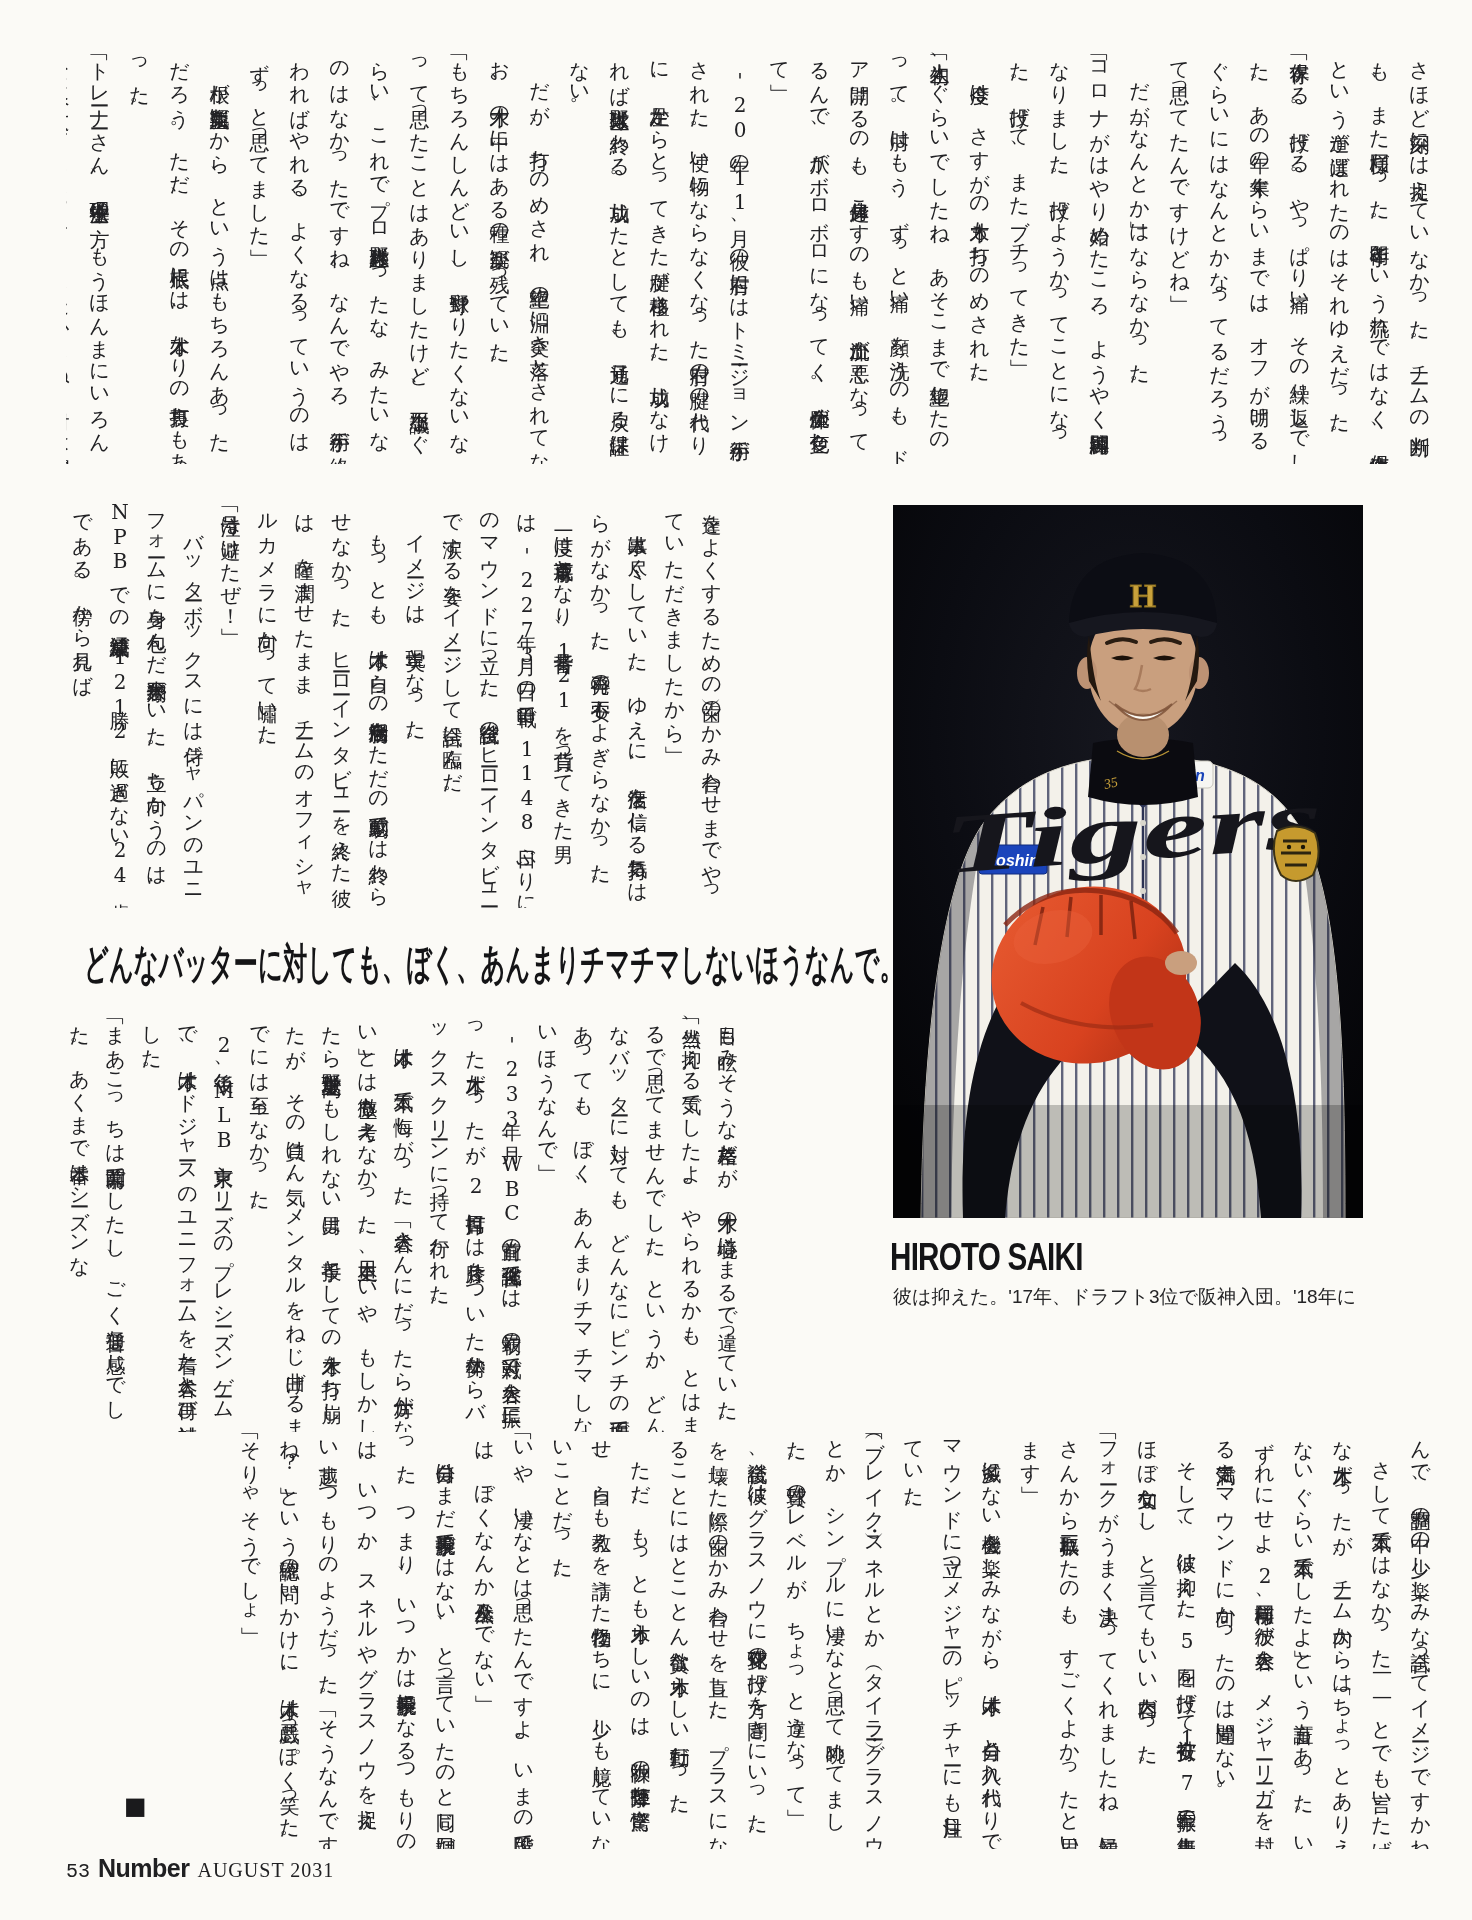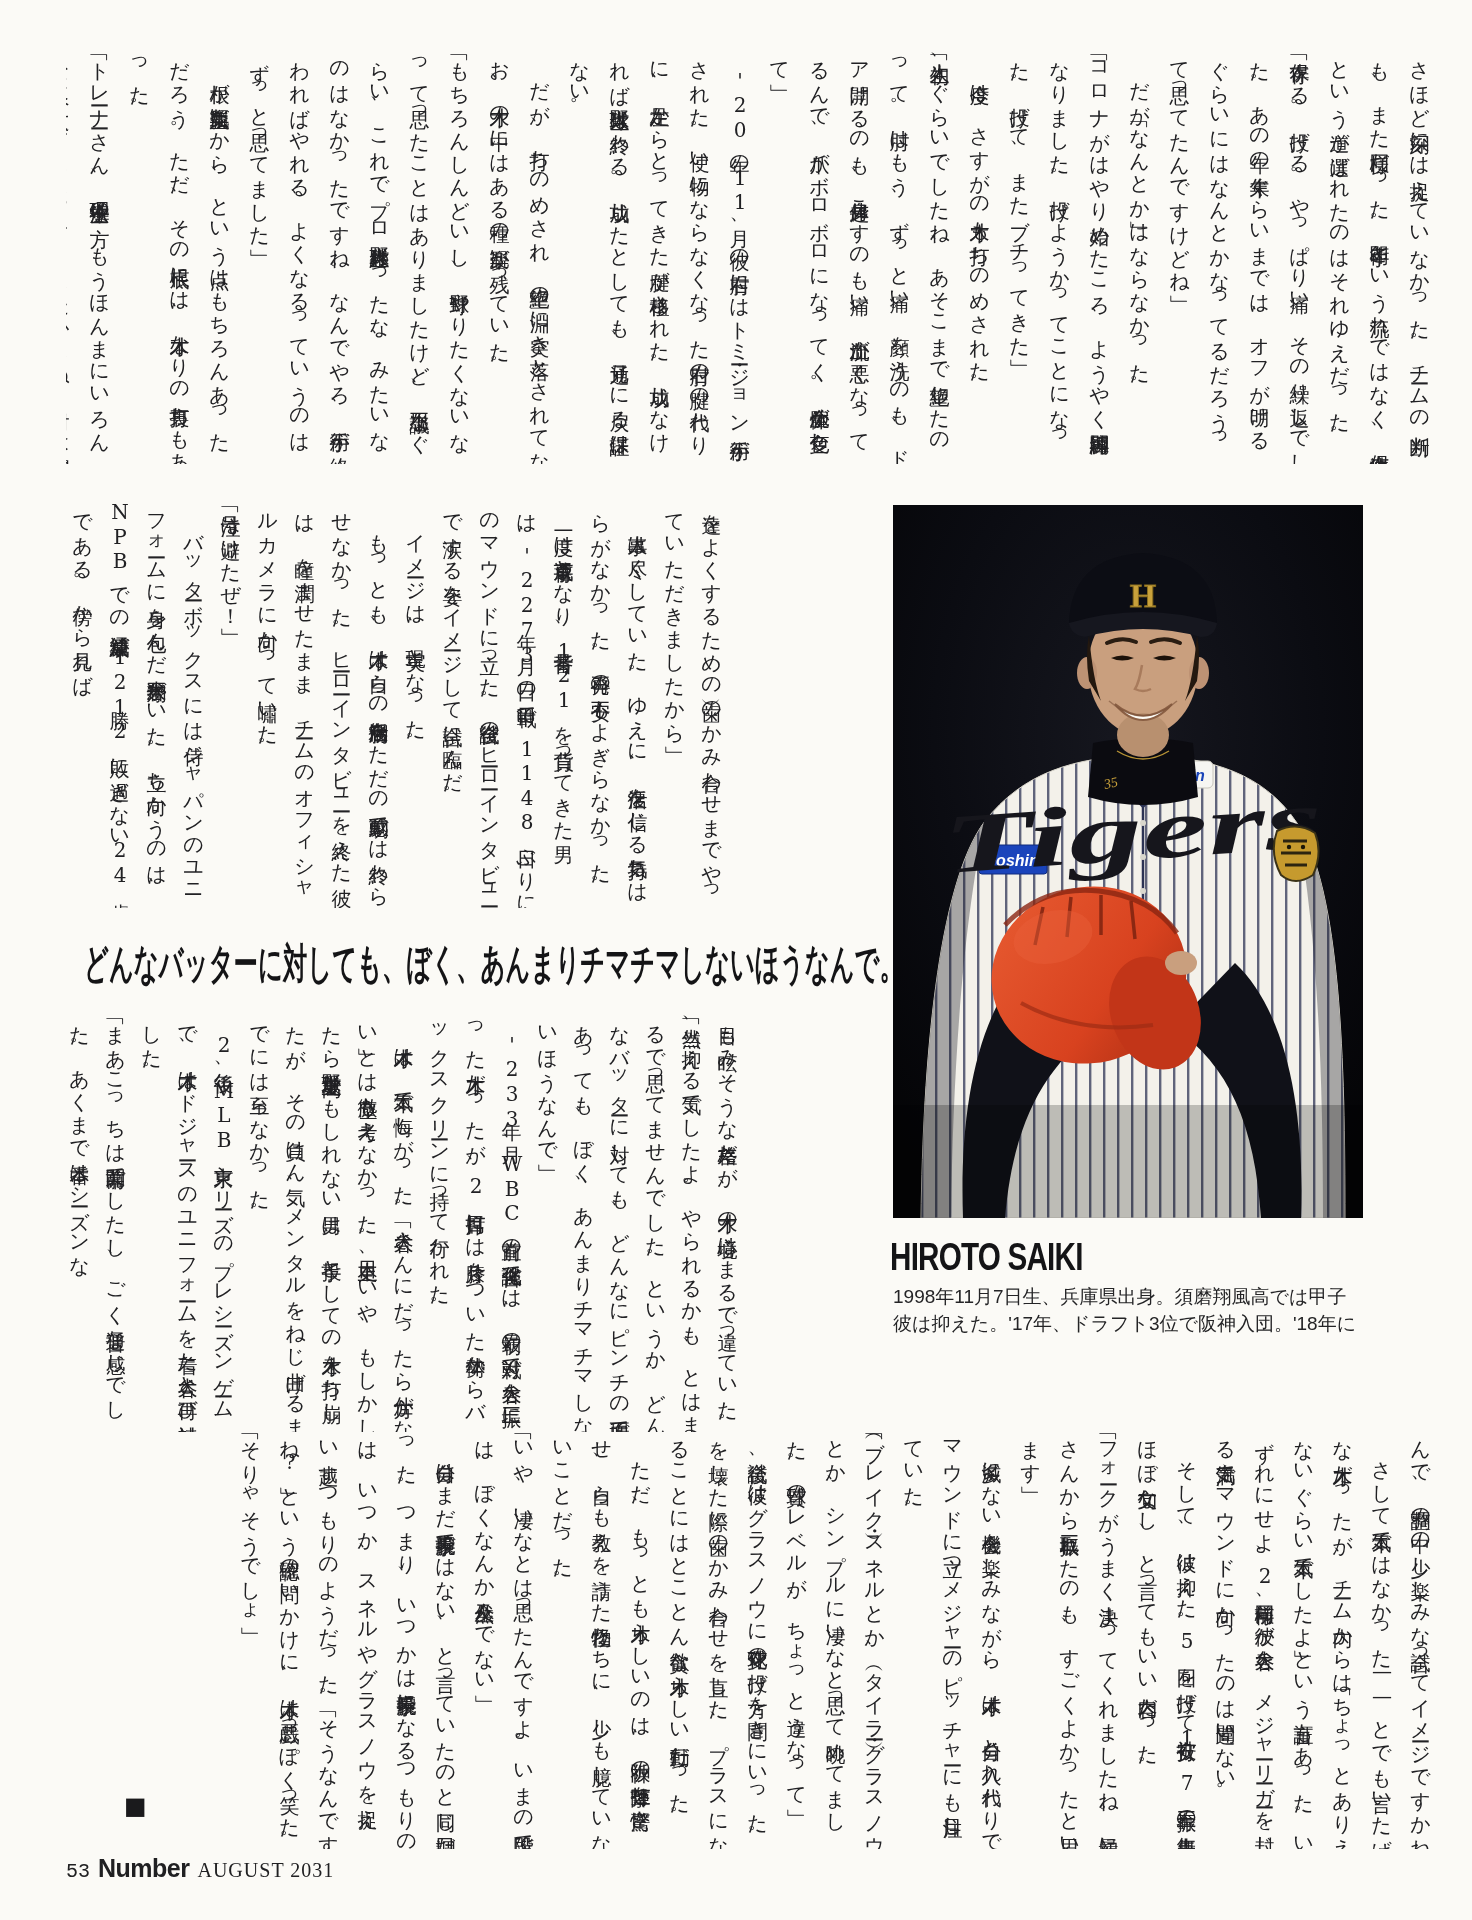--- a/index.html
+++ b/index.html
@@ -216,21 +216,20 @@
       </g>
 
       <rect width="470" height="713" fill="none"></rect>
       <path d="M0 0 H470 V713 H0 Z M0 0" fill="#000" opacity="0"></path>
       <rect x="0" y="600" width="470" height="113" fill="#000" opacity="0.22"></rect>
     </svg>
   </div>
 
   <div class="profile-name">HIROTO SAIKI</div>
   <div class="profile-bio">
-      <div>1998年11月7日生、兵庫県出身。須磨翔風高では甲子</div>
       <div>彼は抑えた。'17年、ドラフト3位で阪神入団。'18年に</div>
     </div>
 
   <div class="vband band4">
       <p>んで、調整の中の少し楽しみな試合ってイメージですかね」</p>
       <p>　さして本気ではなかった——とでも言いたげな才木だったが、チーム内からは「ちょっとありえないぐらい本気でしたよ」という証言もあった。いずれにせよ、2年前同様、彼が大谷を、メジャーリーガーを封じる気満々でマウンドに向かったのは間違いない。</p>
       <p>　そして、彼は抑えた。5回を投げて被安打1、7奪三振の無失点。ほぼ文句なし、と言ってもいい内容だった。</p>
       <p>「フォークがうまく決まってくれましたね。最初に大谷さんから三振取れたのも、すごくよかったと思います」</p>
       <p>　滅多にない機会を楽しみながら、才木は、自分と入れ代わりでマウンドに立つメジャーのピッチャーにも注目していた。</p>
       <p>「（ブレイク・）スネルとか、（タイラー・）グラスノウとか、シンプルに凄いなと思って眺めてました。球質のレベルが、ちょっと違うなって」</p>

